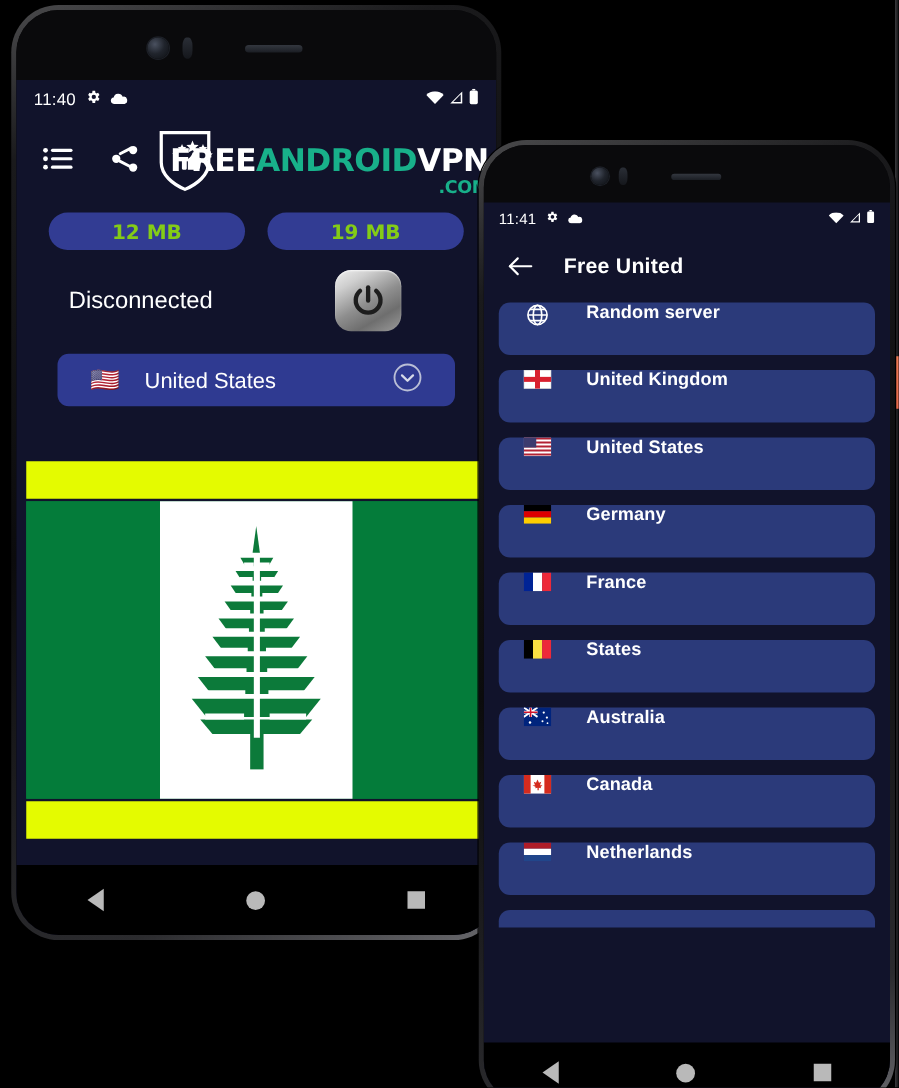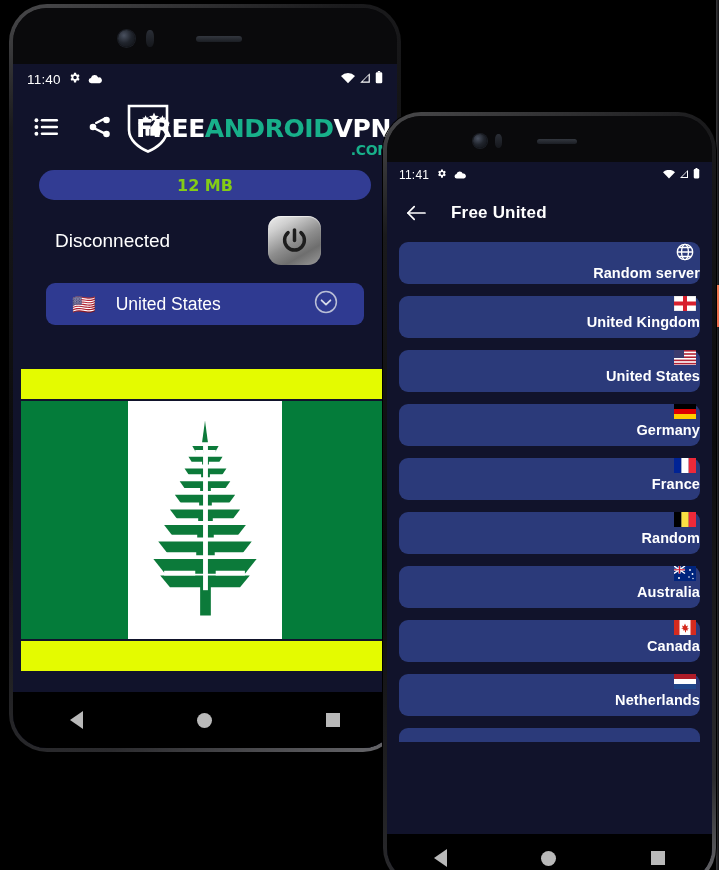--- a/index.html
+++ b/index.html
@@ -130,23 +130,22 @@
   #p2screen { top: 46px; bottom: 0; }
   #p2-status { height: 26px; padding: 0 12px; font-size: 12px; }
 
   .appbar { height: 50px; display:flex; align-items:center; padding: 0 16px; }
   .back-arrow { width: 26px; height: 26px; display:flex; align-items:center; justify-content:center; cursor:pointer; }
   .appbar-title { color:#fff; font-size: 17px; font-weight: 700; margin-left: 22px; letter-spacing:.2px; }
 
   .serverlist { padding: 4px 12px 0 12px; }
   .server-item {
     height: 42px; border-radius: 9px; background: #2b3a7a;
-    display:flex; align-items:flex-end; margin-bottom: 12px;
+    display:flex; align-items:flex-start; margin-bottom: 12px;
     cursor: pointer;
-    flex-direction: column;
   }
   .server-item.partial { height: 14px; margin-bottom: 0; border-radius: 9px 9px 0 0; }
   .si-flag { width: 30px; margin-left: 16px; font-size: 15px; line-height:1; text-align:center; font-family:"DejaVu Sans", sans-serif; }
   .si-label { color:#fff; font-size: 14.5px; font-weight: 700; margin-left: 24px; letter-spacing: .1px; }
 
   
   .navbar {
     position: absolute; left:0; right:0; bottom:0;
     background: #000000;
     display:flex; align-items:center; justify-content:space-around;
@@ -264,20 +263,21 @@
             </div>
             <div class="logo-text">
               <div class="logo-line1"><span class="w">FREE</span><span class="g">ANDROID</span><span class="w">VPN</span></div>
               <div class="logo-line2 g">.COM</div>
             </div>
           </div>
         </div>
 
         <div class="pills">
           <div class="pill">12 MB</div>
+          <div class="pill">19 MB</div>
         </div>
 
         <div class="statusrow">
           <div class="conn-text">Disconnected</div>
           <div class="powerbtn">
             <svg width="33" height="33" viewBox="0 0 40 40">
               <path d="M12.2 10.5a12 12 0 1 0 15.6 0" stroke="#1d1d1d" stroke-width="4.2" fill="none" stroke-linecap="round"></path>
               <rect x="17.9" y="5" width="4.2" height="17" rx="2.1" fill="#1d1d1d"></rect>
             </svg>
           </div>
@@ -480,21 +480,21 @@
           </div>
 
           <div class="server-item">
             <span class="si-flag">
               <svg width="22" height="15" viewBox="0 0 22 15">
                   <rect width="7.4" height="15" fill="#000"></rect>
                   <rect x="7.4" width="7.3" height="15" fill="#fae042"></rect>
                   <rect x="14.7" width="7.3" height="15" fill="#ed2939"></rect>
                 </svg>
             </span>
-            <span class="si-label">Random</span>
+            <span class="si-label">States</span>
           </div>
 
           <div class="server-item">
             <span class="si-flag">
               <svg width="22" height="15" viewBox="0 0 22 15">
                   <rect width="22" height="15" fill="#00247d"></rect>
                   <g fill="#fff">
                     <rect x="0" y="0" width="11" height="7.5" fill="#00247d"></rect>
                     <path d="M0 0 11 7.5M11 0 0 7.5" stroke="#fff" stroke-width="1.5"></path>
                     <path d="M5.5 0v7.5M0 3.75h11" stroke="#fff" stroke-width="2.2"></path>

